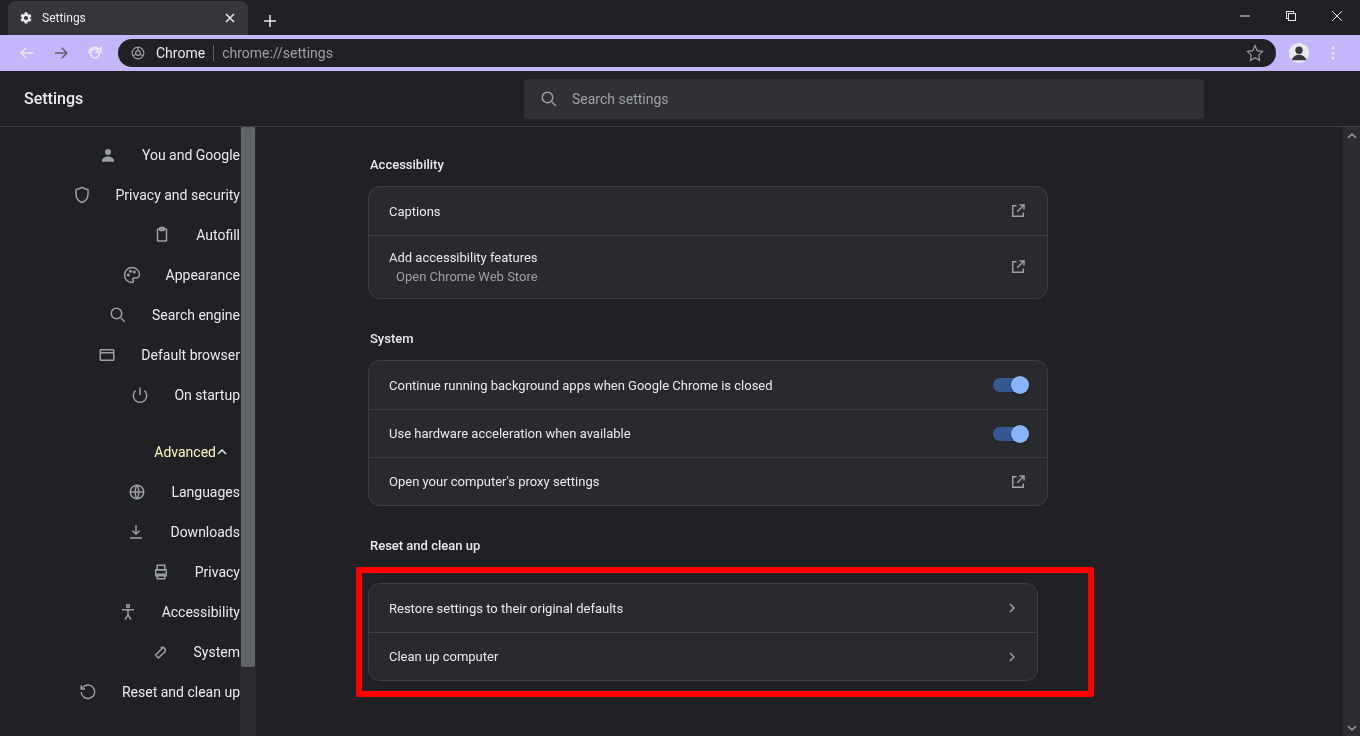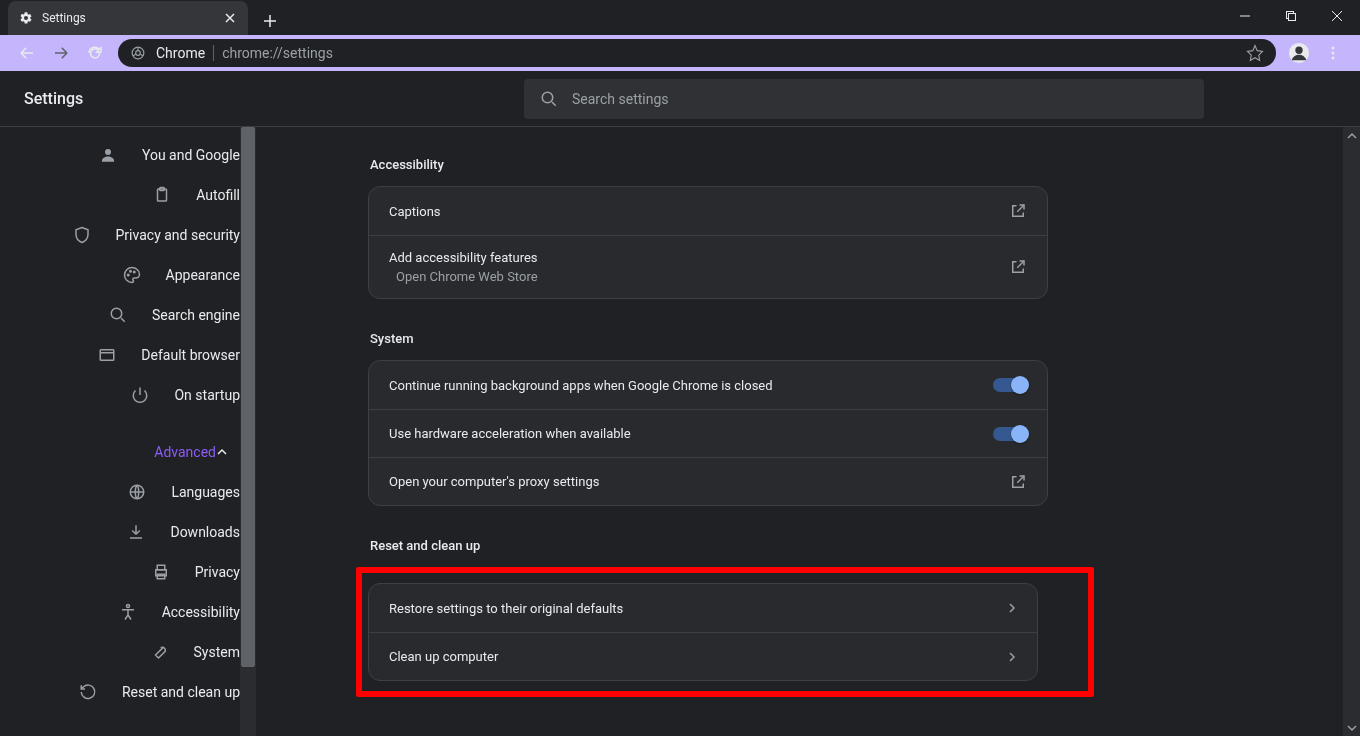--- a/index.html
+++ b/index.html
@@ -36,21 +36,21 @@
 .search-box .mag { margin-right:14px; color:#9aa0a6; }
 
 
 .body { display:flex; height:calc(736px - 35px - 36px - 56px); position:relative; }
 
 
 .sidebar { width:256px; background:#202124; overflow-y:auto; display:flex; flex-direction:column; padding-top:8px; position:relative;align-items:flex-end; }
 .side-item { height:40px; display:flex; align-items:center; padding-left:24px; color:#e8eaed; font-size:14px; cursor:pointer; border-radius:0 20px 20px 0; margin-right:16px; }
 .side-item .icon { width:20px; height:20px; margin-right:24px; display:flex; align-items:center; justify-content:center; color:#9aa0a6; }
 .side-sep { height:1px; background:#3c4043; margin:8px 0; }
-.adv-header { height:40px; display:flex; align-items:center; padding-left:24px; padding-right:28px; color:#8b5cf6; font-size:14px; cursor:pointer; justify-content:space-between; }
+.adv-header { height:40px; display:flex; align-items:center; padding-left:24px; padding-right:28px; color:#fef9c3; font-size:14px; cursor:pointer; justify-content:space-between; }
 
 
 .fake-scrollbar { position:absolute; right:0; top:0; width:16px; height:100%; background:#2b2c2f; }
 .fake-thumb { position:absolute; right:1px; top:0; width:14px; height:540px; background:#5f6368; border-radius:2px; }
 
 
 .content { flex:1; overflow-y:auto; position:relative; }
 .content-inner { width:680px; margin-left:112px; padding-top:18px; padding-bottom:40px; }
 .section-title { color:#e8eaed; font-size:13px; font-weight:500; margin:12px 0 14px 2px; }
 .card { background:#292a2d; border-radius:12px; border:1px solid #3c4043; overflow:hidden; }
@@ -190,33 +190,33 @@
           <svg width="18" height="18" viewBox="0 0 24 24" fill="#9aa0a6">
             <circle cx="12" cy="8" r="4"></circle>
             <path d="M4 20c0-4 4-6 8-6s8 2 8 6v1H4z"></path>
           </svg>
         </span>
       <span>You and Google</span>
     </div>
     <div class="side-item">
       <span class="icon">
           <svg width="18" height="18" viewBox="0 0 24 24" fill="none" stroke="#9aa0a6" stroke-width="2">
+            <path d="M12 2l8 3v6c0 5-3 9-8 11-5-2-8-6-8-11V5z"></path>
+          </svg>
+        </span>
+      <span>Privacy and security</span>
+    </div>
+    <div class="side-item">
+      <span class="icon">
+          <svg width="18" height="18" viewBox="0 0 24 24" fill="none" stroke="#9aa0a6" stroke-width="2">
             <rect x="6" y="4" width="12" height="16" rx="1"></rect>
             <rect x="9" y="2" width="6" height="4" rx="1"></rect>
           </svg>
         </span>
       <span>Autofill</span>
-    </div>
-    <div class="side-item">
-      <span class="icon">
-          <svg width="18" height="18" viewBox="0 0 24 24" fill="none" stroke="#9aa0a6" stroke-width="2">
-            <path d="M12 2l8 3v6c0 5-3 9-8 11-5-2-8-6-8-11V5z"></path>
-          </svg>
-        </span>
-      <span>Privacy and security</span>
     </div>
     <div class="side-item">
       <span class="icon">
           <svg width="18" height="18" viewBox="0 0 24 24" fill="none" stroke="#9aa0a6" stroke-width="2">
             <path d="M12 2a10 10 0 1 0 0 20c1 0 2-1 2-2s-1-1-1-2 1-2 2-2h2a5 5 0 0 0 5-5c0-5-5-9-10-9z"></path>
             <circle cx="7" cy="12" r="1" fill="#9aa0a6"></circle>
             <circle cx="10" cy="7" r="1" fill="#9aa0a6"></circle>
             <circle cx="15" cy="8" r="1" fill="#9aa0a6"></circle>
           </svg>
         </span>

